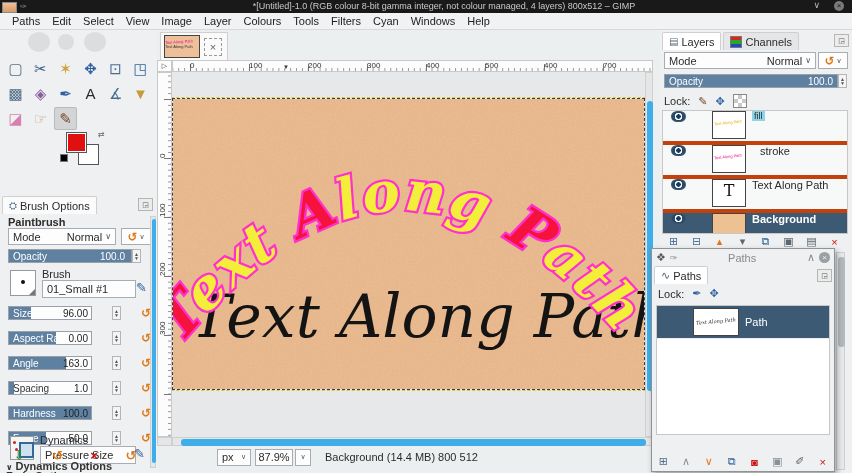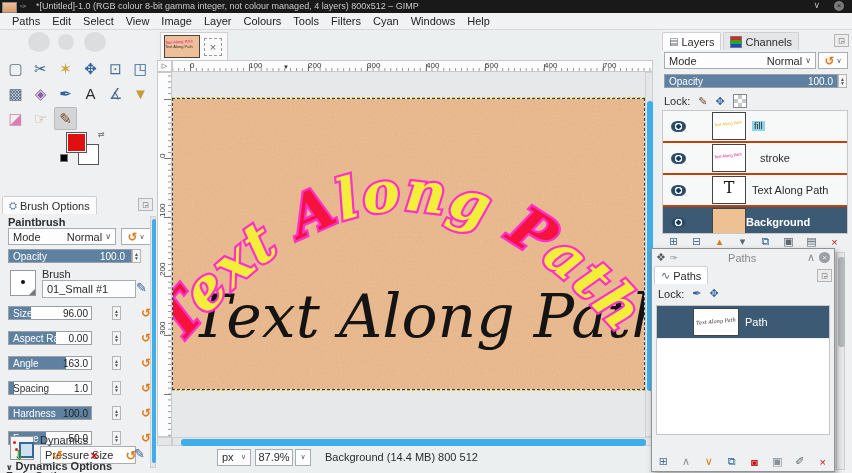--- a/index.html
+++ b/index.html
@@ -2,21 +2,21 @@
 <html><head>
 <meta charset="utf-8">
 <style>
   html,body{margin:0;padding:0;}
   body{font-family:"Liberation Sans","DejaVu Sans",sans-serif;font-size:11px;color:#2b2b2b;}
   #app{position:relative;width:852px;height:473px;overflow:hidden;background:#ededee;}
   .abs{position:absolute;}
   .stripes{background-image:repeating-linear-gradient(to bottom,rgba(255,255,255,.55) 0 1px,rgba(0,0,0,.035) 1px 2px,rgba(0,0,0,0) 2px 4px);}
   
   #titlebar{left:0;top:0;width:852px;height:13px;background:#191919;color:#c9c9c9;font-size:9px;}
-  #titlebar .t{position:absolute;left:0;right:0;top:1px;white-space:nowrap;padding-left:36px;}
+  #titlebar .t{position:absolute;left:0;right:0;top:1px;text-align:center;white-space:nowrap;padding-left:36px;}
   
   #menubar{left:0;top:13px;width:852px;height:17px;background:#f1f2f3;border-bottom:1px solid #d8d8d8;display:flex;align-items:center;padding-left:6px;box-sizing:border-box;}
   #menubar span{padding:0 6px;color:#222;}
   
   #toolbox{left:0;top:30px;width:157px;height:443px;background:#eef0f1;}
   .toolgrid{left:3px;top:26px;width:150px;display:flex;flex-wrap:wrap;}
   .tool{width:23px;height:23px;margin:1px;display:flex;align-items:center;justify-content:center;font-size:15px;border-radius:2px;}
   .tool:nth-child(15){background:#d2d4d6;border:1px solid #b8babc;box-sizing:border-box;}
   .wilber{border-radius:50%;background:#dcdddf;}
   
@@ -44,21 +44,21 @@
   #vruler{background-image:linear-gradient(180deg,#777 1px,transparent 1px),linear-gradient(180deg,#999 1px,transparent 1px);background-size:7px 59px,3px 5.9px;background-repeat:repeat-y;background-position:right 26px,right 26px;}
   #vruler .nums{display:flex;flex-direction:column;padding-top:26px;}
   #vruler .nums span{height:59px;flex:none;writing-mode:vertical-rl;transform:rotate(180deg);}
   #image-frame{border:1px dashed #3c3c3c;outline:1px dashed #d7c84a;box-sizing:content-box;}
   .sb-track{background:#e4e6e7;border:1px solid #cfcfcf;box-sizing:border-box;}
   .sb-thumb{background:#3daee9;border-radius:3px;position:absolute;}
   
   #right-panel{left:660px;top:30px;width:192px;height:443px;background:#eef0f1;}
   .eye{width:13px;height:9px;border-radius:50% / 60%;background:radial-gradient(circle at 50% 50%, #123a63 0 2px, #fff 2.5px 3.5px, #2b4a66 4px);border:1px solid #37536e;}
   .checker{background:conic-gradient(#c9c9c9 25%,#fff 0 50%,#c9c9c9 0 75%,#fff 0) 0 0/8px 8px;}
-  .layer-row{position:relative;height:30px;border-bottom:2px solid #c2410c;display:flex;align-items:center;background:#f7f8f8;}
+  .layer-row{position:relative;height:30px;border-bottom:4px solid #c2410c;display:flex;align-items:flex-start;background:#f7f8f8;}
   .layer-row.sel{background:#3d5a75;color:#fff;}
   .thumb{border:1px solid #444;background:#fff;position:relative;overflow:hidden;flex:none;}
   .mini-btn{width:20px;height:15px;display:flex;align-items:center;justify-content:center;font-size:11px;color:#5d6770;}
   
   #paths-dialog{left:651px;top:248px;width:182px;height:222px;background:#eef0f1;border:1px solid #8f9396;box-shadow:2px 3px 6px rgba(0,0,0,.35);}
   .dlg-title{height:17px;display:flex;align-items:center;padding:0 4px;color:#8a8a8a;gap:4px;}
   .path-row{position:relative;height:32px;display:flex;align-items:center;background:#fff;border-bottom:1px solid #eee;}
   .path-row.sel{background:#3d5a75;color:#fff;}
 </style>
 </head>
@@ -441,21 +441,21 @@
         <span class="eye" style="margin:0 8px;"></span>
         <span class="thumb" style="width:32px;height:26px;margin-left:18px;text-align:center;">
           <span style="font-family:'DejaVu Serif',serif;font-size:16px;color:#111;line-height:22px;">T</span>
         </span>
         <span style="margin-left:6px;">Text Along Path</span>
       </div>
 
       <div class="layer-row sel">
         <span class="eye" style="margin:0 8px;"></span>
         <span class="thumb" style="width:32px;height:26px;margin-left:18px;background:#eec193;"></span>
-        <span style="margin-left:0;font-weight:bold;">Background</span>
+        <span style="margin-left:6px;font-weight:bold;">Background</span>
       </div>
     </div>
 
     <div class="abs" style="left:2px;top:204px;width:184px;display:flex;justify-content:space-around;">
         <span class="mini-btn" style="color: rgb(74, 111, 148);">⊞</span>
         <span class="mini-btn" style="color: rgb(74, 111, 148);">⊟</span>
         <span class="mini-btn" style="color: rgb(224, 120, 24);">▴</span>
         <span class="mini-btn" style="color: rgb(93, 103, 112);">▾</span>
         <span class="mini-btn" style="color: rgb(52, 103, 154);">⧉</span>
         <span class="mini-btn" style="color: rgb(93, 103, 112);">▣</span>

